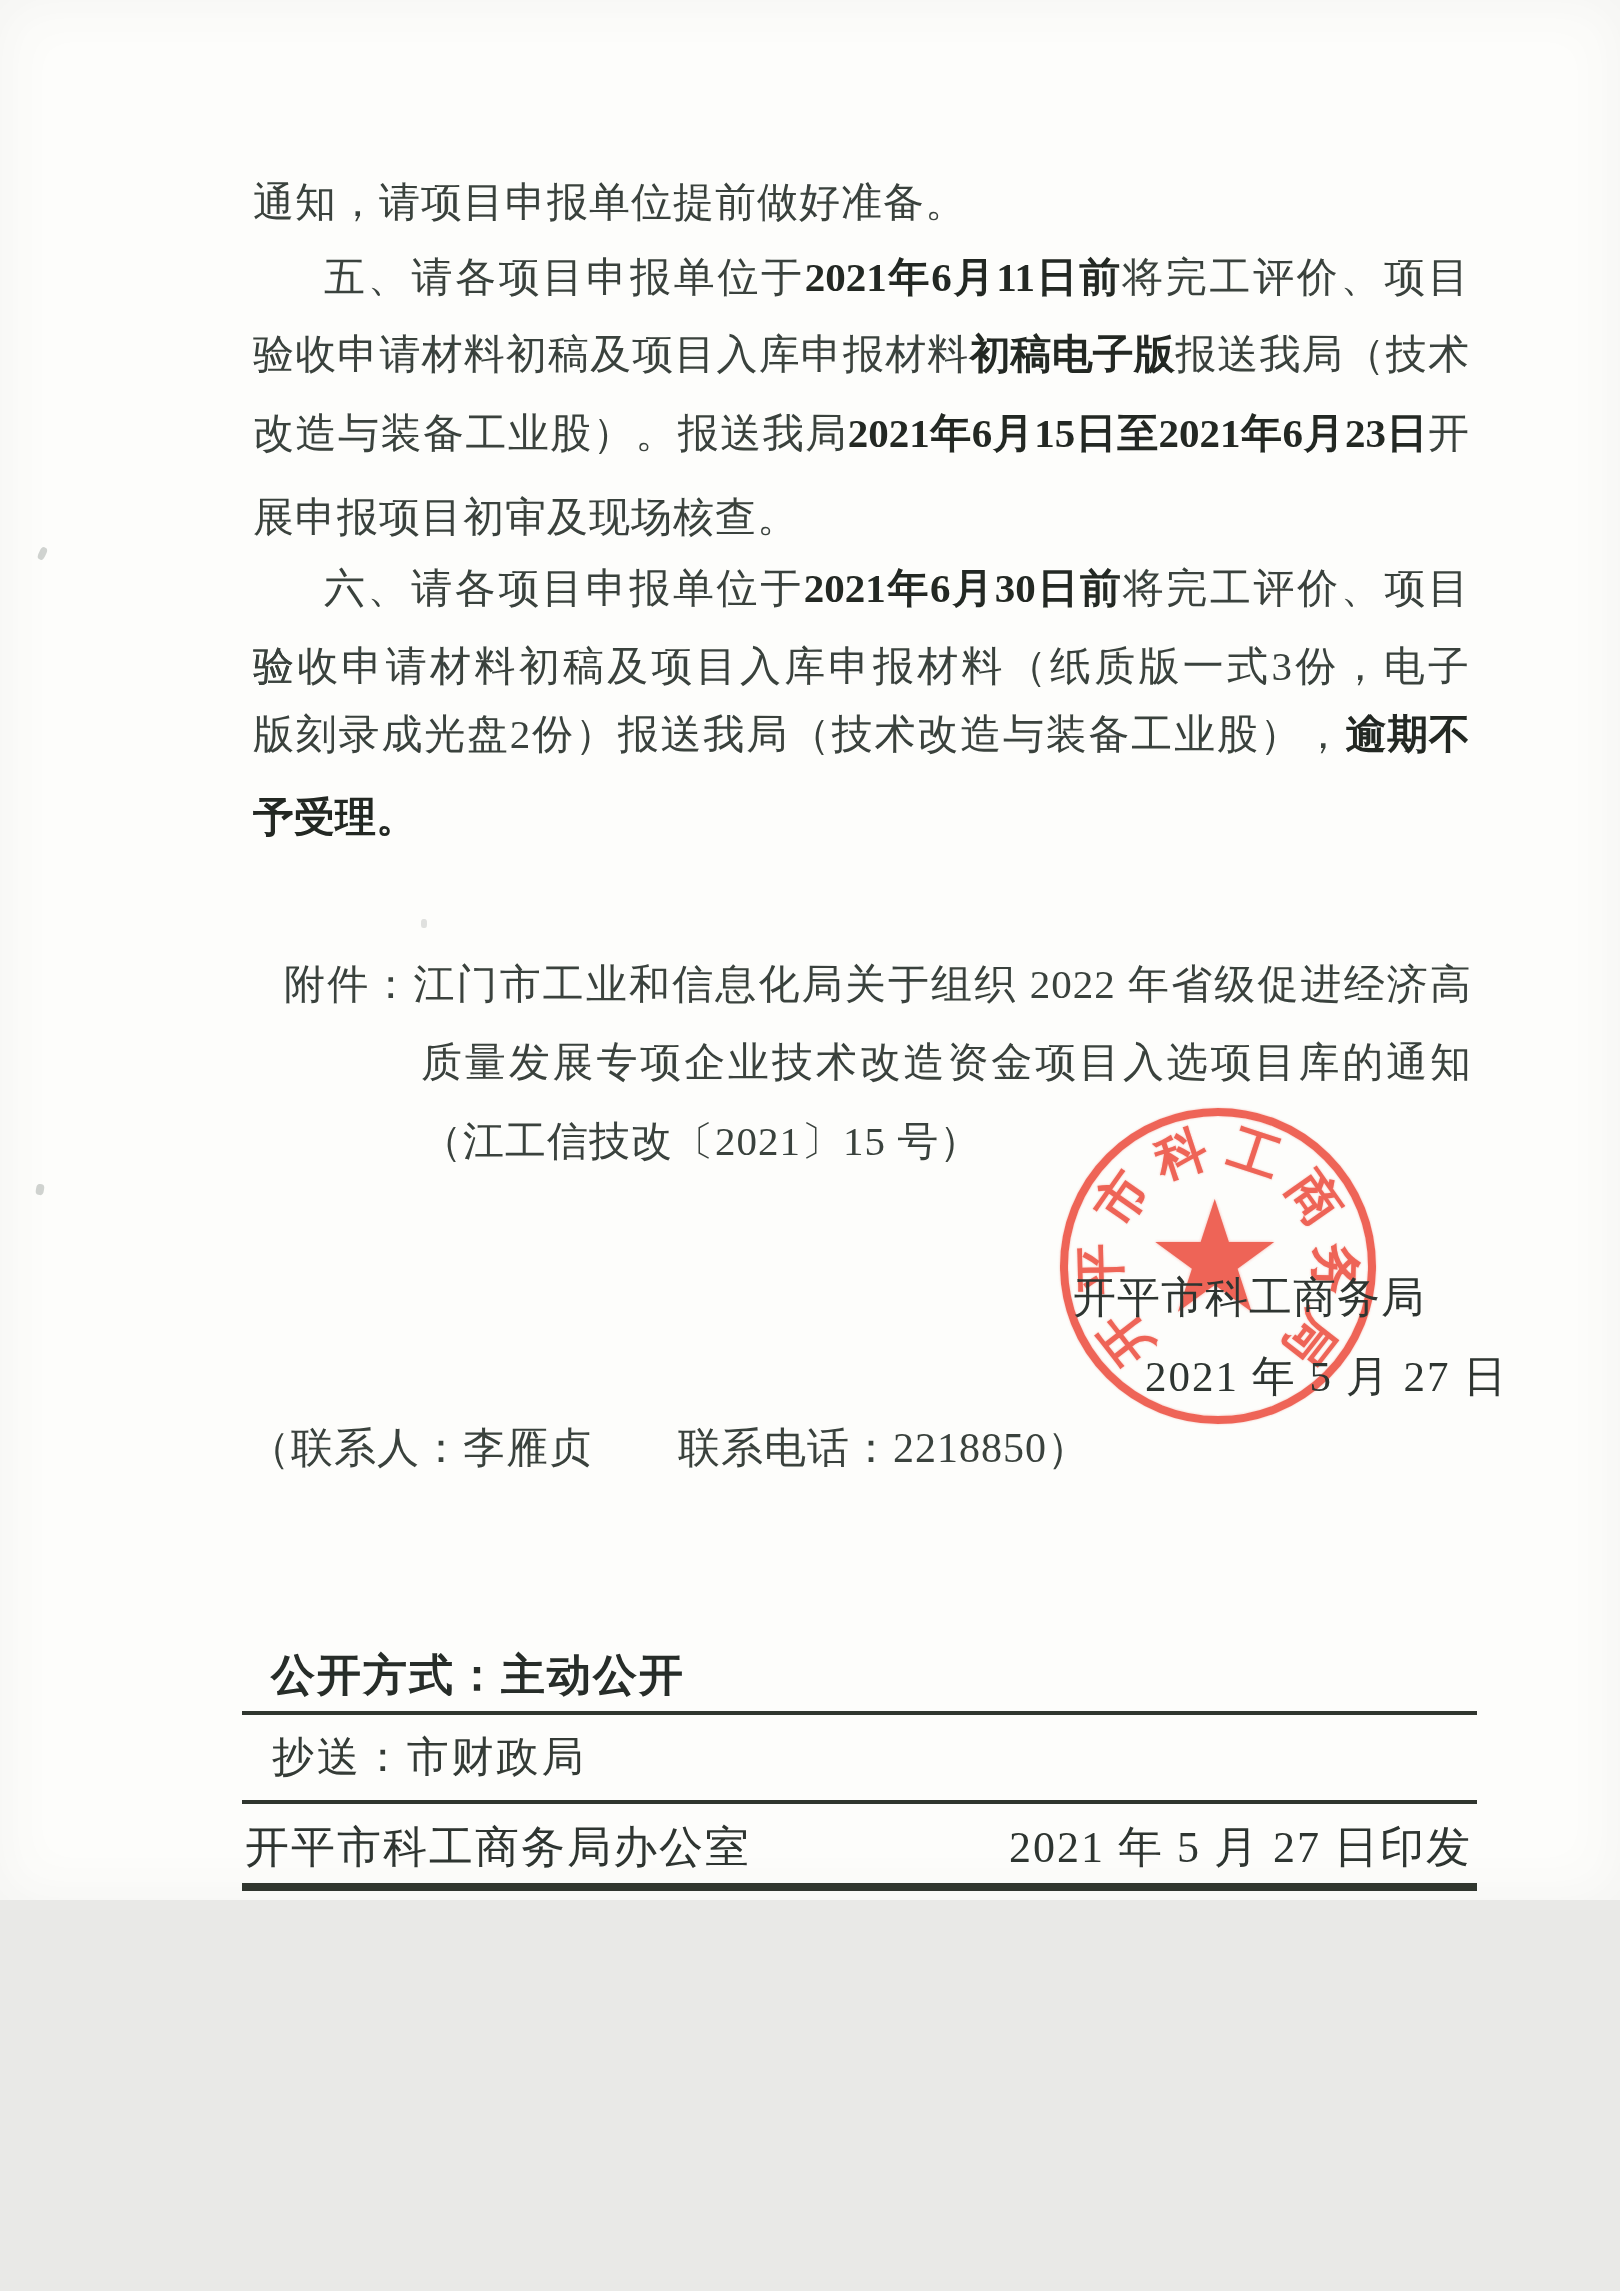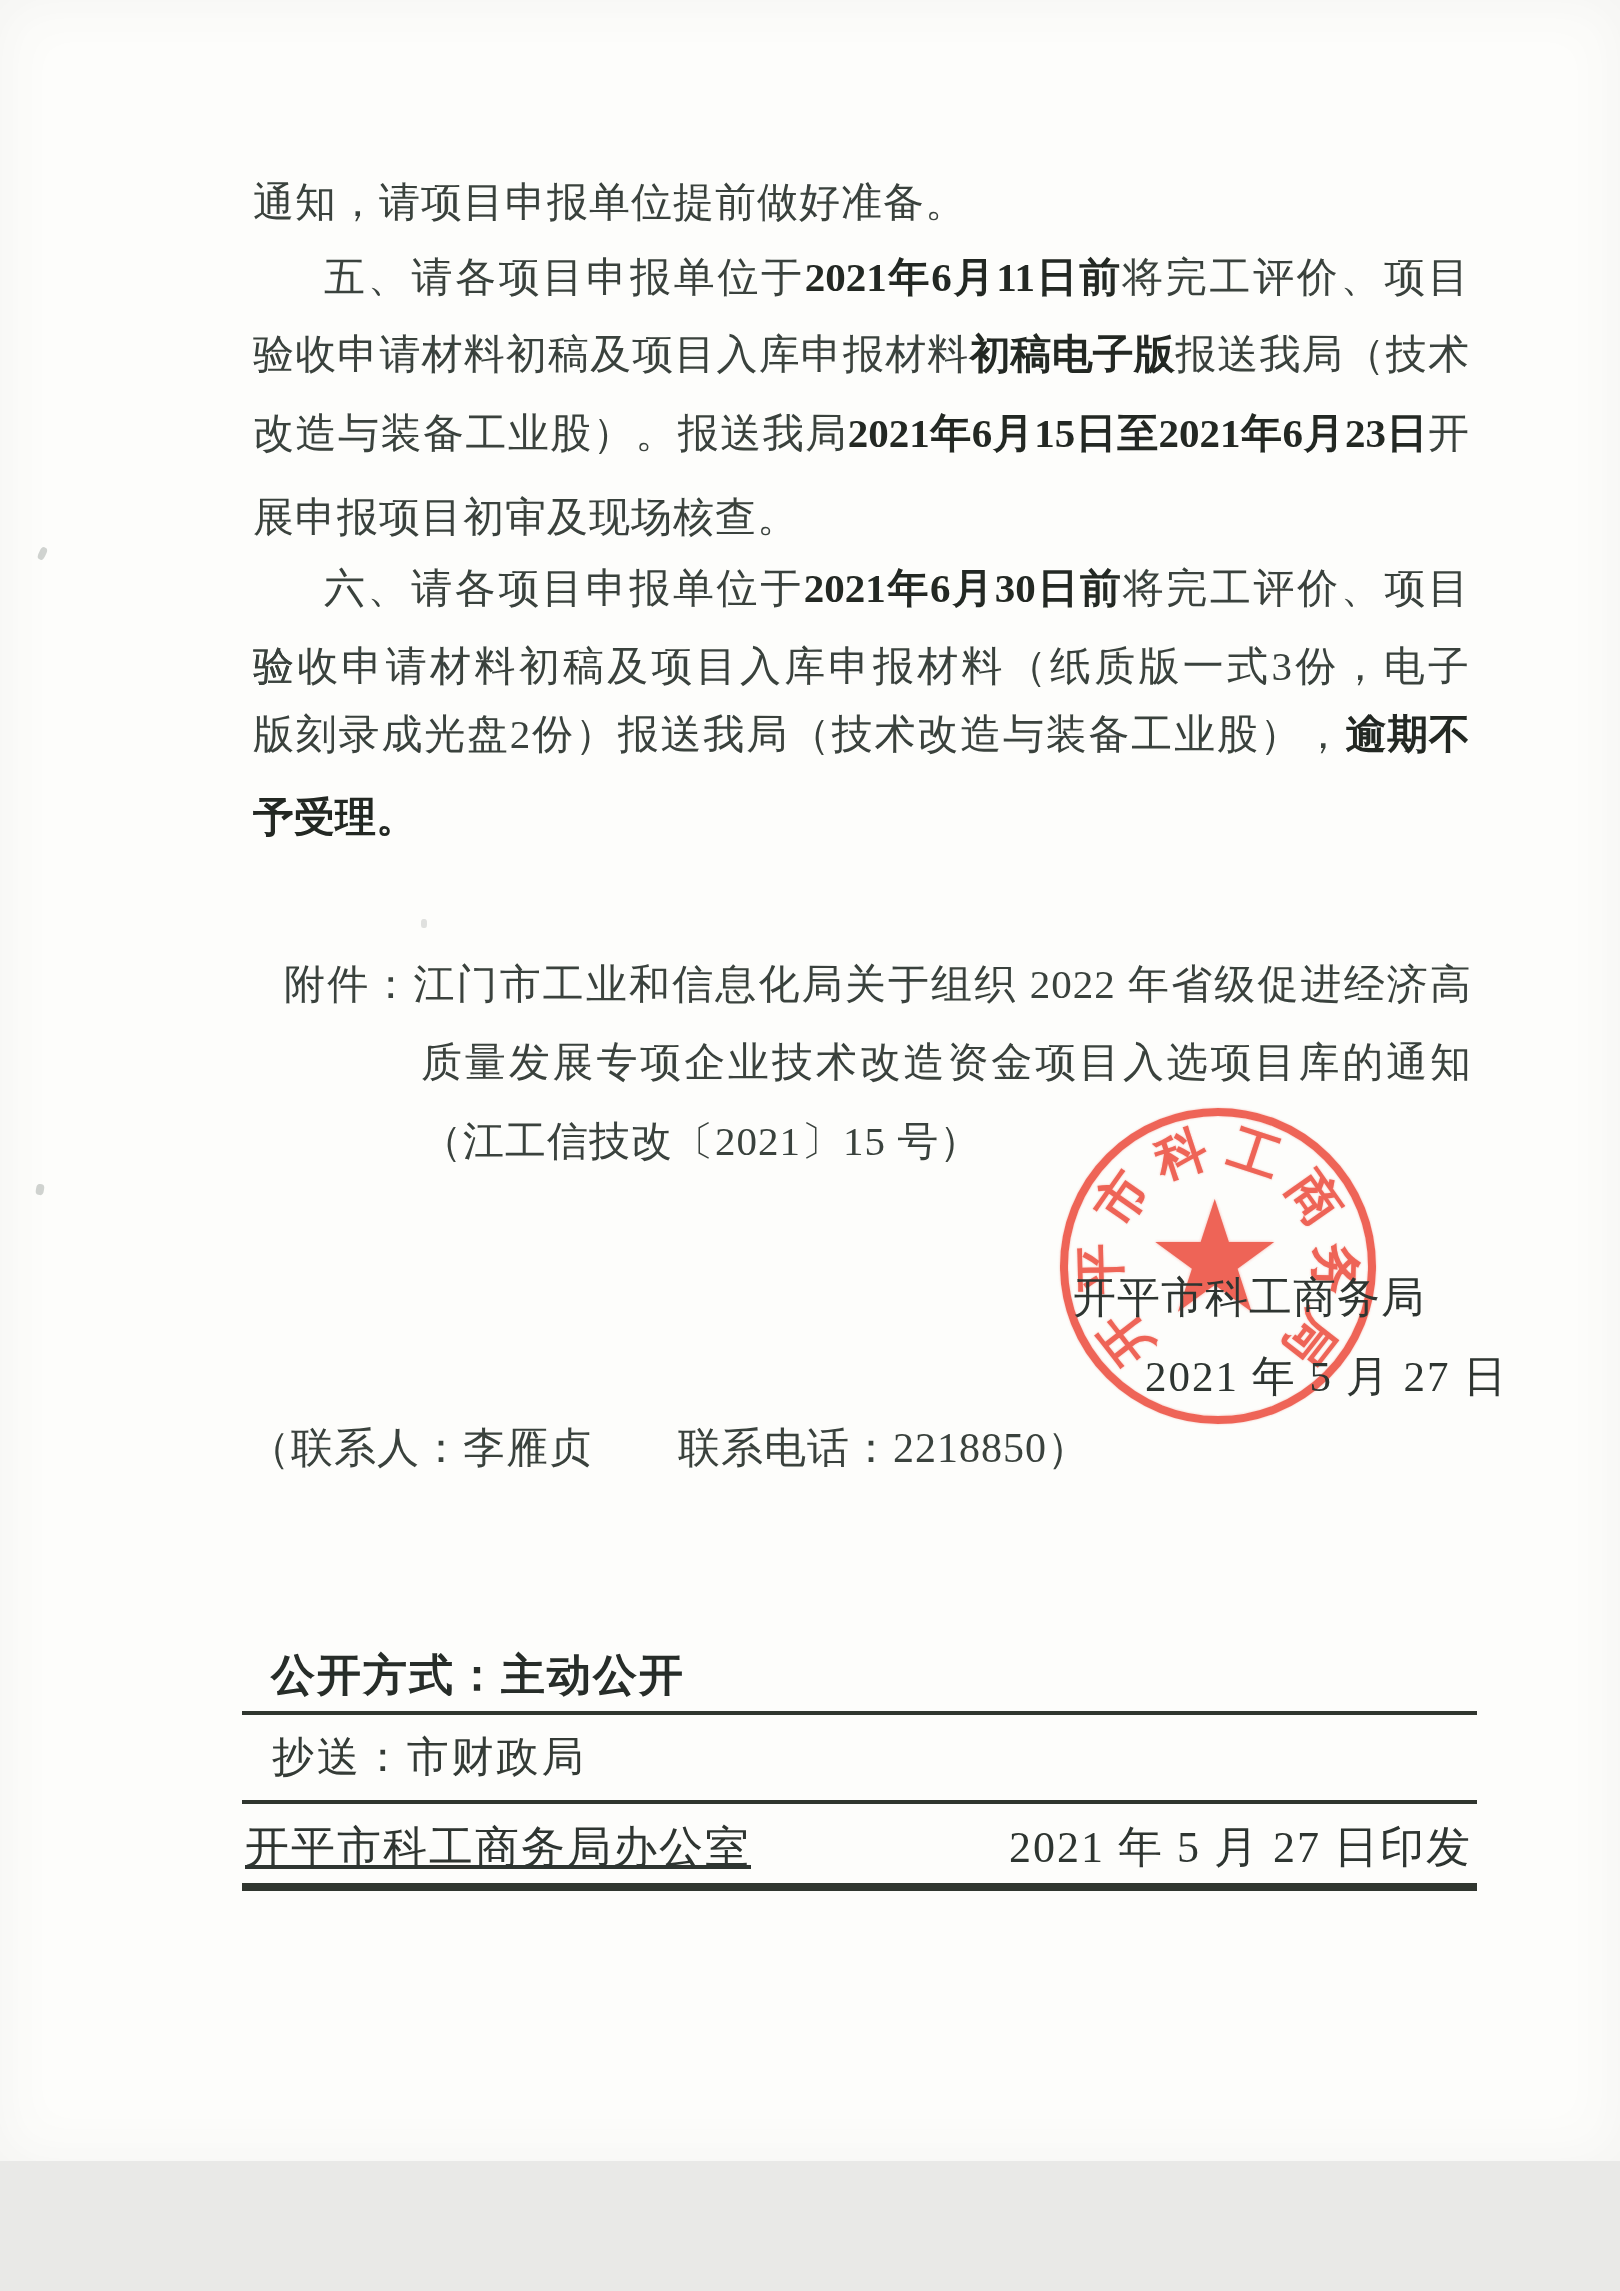--- a/index.html
+++ b/index.html
@@ -5,21 +5,21 @@
   :root{
     --ink:#3a423d;
     --ink-bold:#232823;
     --seal-red:#e65143;
     --rule:#30362f;
     --paper:#fdfdfb;
   }
   html,body{margin:0;padding:0;background:#e9e9e7;}
   #page{
     position:relative;
-    width:1620px;height:2161px;
+    width:1620px;height:1900px;
     margin:0 auto;
     background:var(--paper);
     overflow:hidden;
     box-shadow:inset 0 0 59px rgba(90,90,80,0.06);
     font-family:"Liberation Serif","DejaVu Serif",serif;
     color:var(--ink);
   }
   
   .text-line{
     position:absolute;
@@ -104,21 +104,21 @@
   .footer-cc{
     position:absolute;left:272px;top:1729px;
     font-size:42px;line-height:57px;color:#343b36;
     letter-spacing:2.9px;
   }
   .footer-row{
     position:absolute;left:245px;top:1819px;width:1227px;
     display:flex;justify-content:space-between;align-items:baseline;
     font-size:44px;line-height:57px;color:#2e3531;
   }
-  .footer-office{letter-spacing:2px;text-decoration:underline;}
+  .footer-office{letter-spacing:2px;}
   .footer-printdate{letter-spacing:2px;font-family:Liberation Serif, serif;}
   
   .speck{
     position:absolute;background:#9aa09b;border-radius:40%;
     opacity:.45;
   }
   .speck-1{left:39px;top:547px;width:6.9px;height:12.7px;transform:rotate(25deg);}
   .speck-2{left:36px;top:1184px;width:7.8px;height:10.8px;transform:rotate(10deg);}
   .speck-3{left:421px;top:919px;width:5.9px;height:8.8px;opacity:.3;}
 </style>

